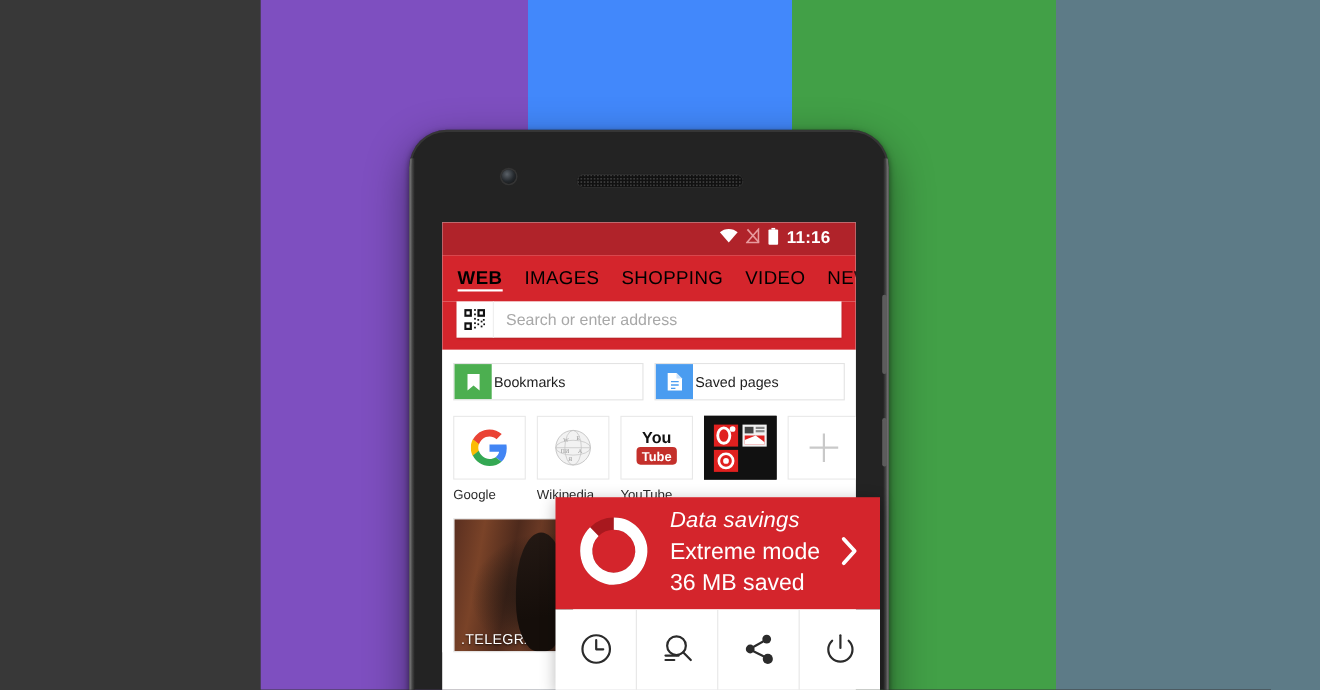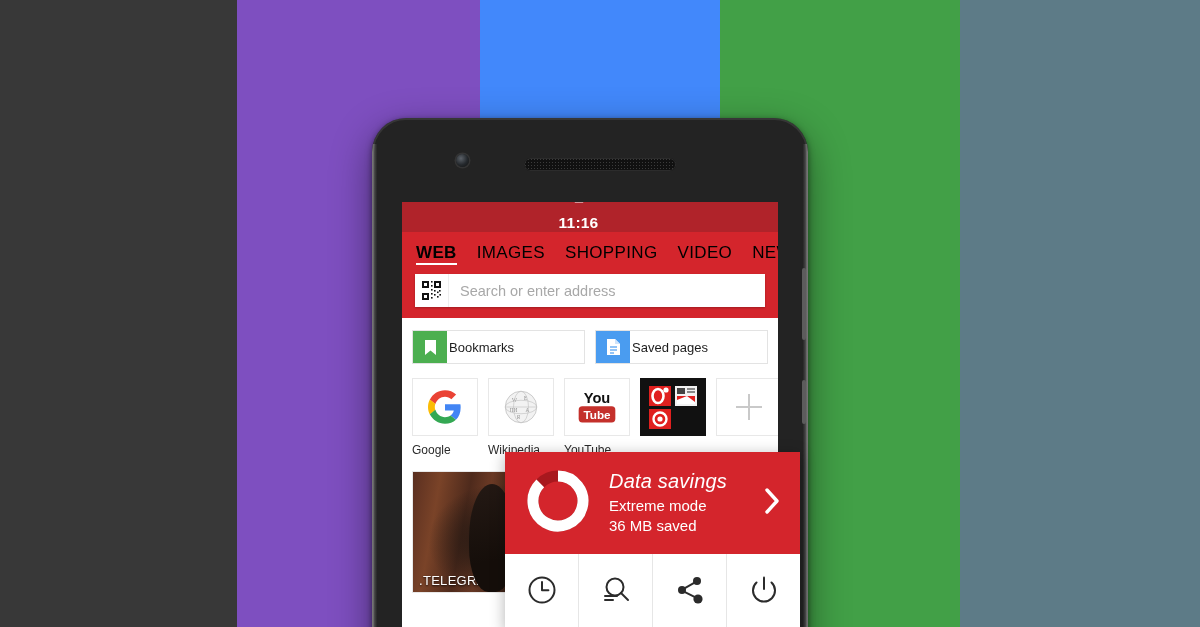--- a/index.html
+++ b/index.html
@@ -64,21 +64,20 @@
     overflow:hidden;
     z-index:25;
   }
 
   
   #statusbar {
     height:30px; background:#b0232a;
     display:flex; align-items:center; justify-content:flex-end;
     padding-right:23px; gap:7px;
     color:#fff;
-    flex-direction:column;
   }
   #clock { font-size:15.5px; font-weight:bold; letter-spacing:.2px; }
 
   
   #tabstrip {
     height:42px; background:#d4252c;
     display:flex; align-items:center;
     padding:0 14px; gap:20px;
   }
   .tab {
@@ -159,21 +158,21 @@
     position:absolute; left:505px; top:452px; width:295px;
     z-index:60;
     box-shadow:0 3px 14px rgba(0,0,0,.3);
   }
   #ds-card {
     background:#d4252c; display:flex; align-items:center;
     padding:16px 14px 16px 18px; gap:16px; height:102px;
   }
   #ds-text { flex:1; color:#fff; }
   #ds-title { font-size:20px; margin-bottom:3px; letter-spacing:.2px;font-style:italic; }
-  #ds-sub, #ds-saved { font-size:15px; line-height:1.32; }
+  #ds-sub, #ds-saved { font-size:21px; line-height:1.32; }
   #ds-chevron { flex:none; padding-right:4px; }
 
   #ds-actions { display:flex; background:#fff; height:76px; }
   .act {
     flex:1; display:flex; align-items:center; justify-content:center;
     border-right:1px solid #e6e6e6;
   }
   .act:last-child { border-right:none; }
 </style>
 </head>

